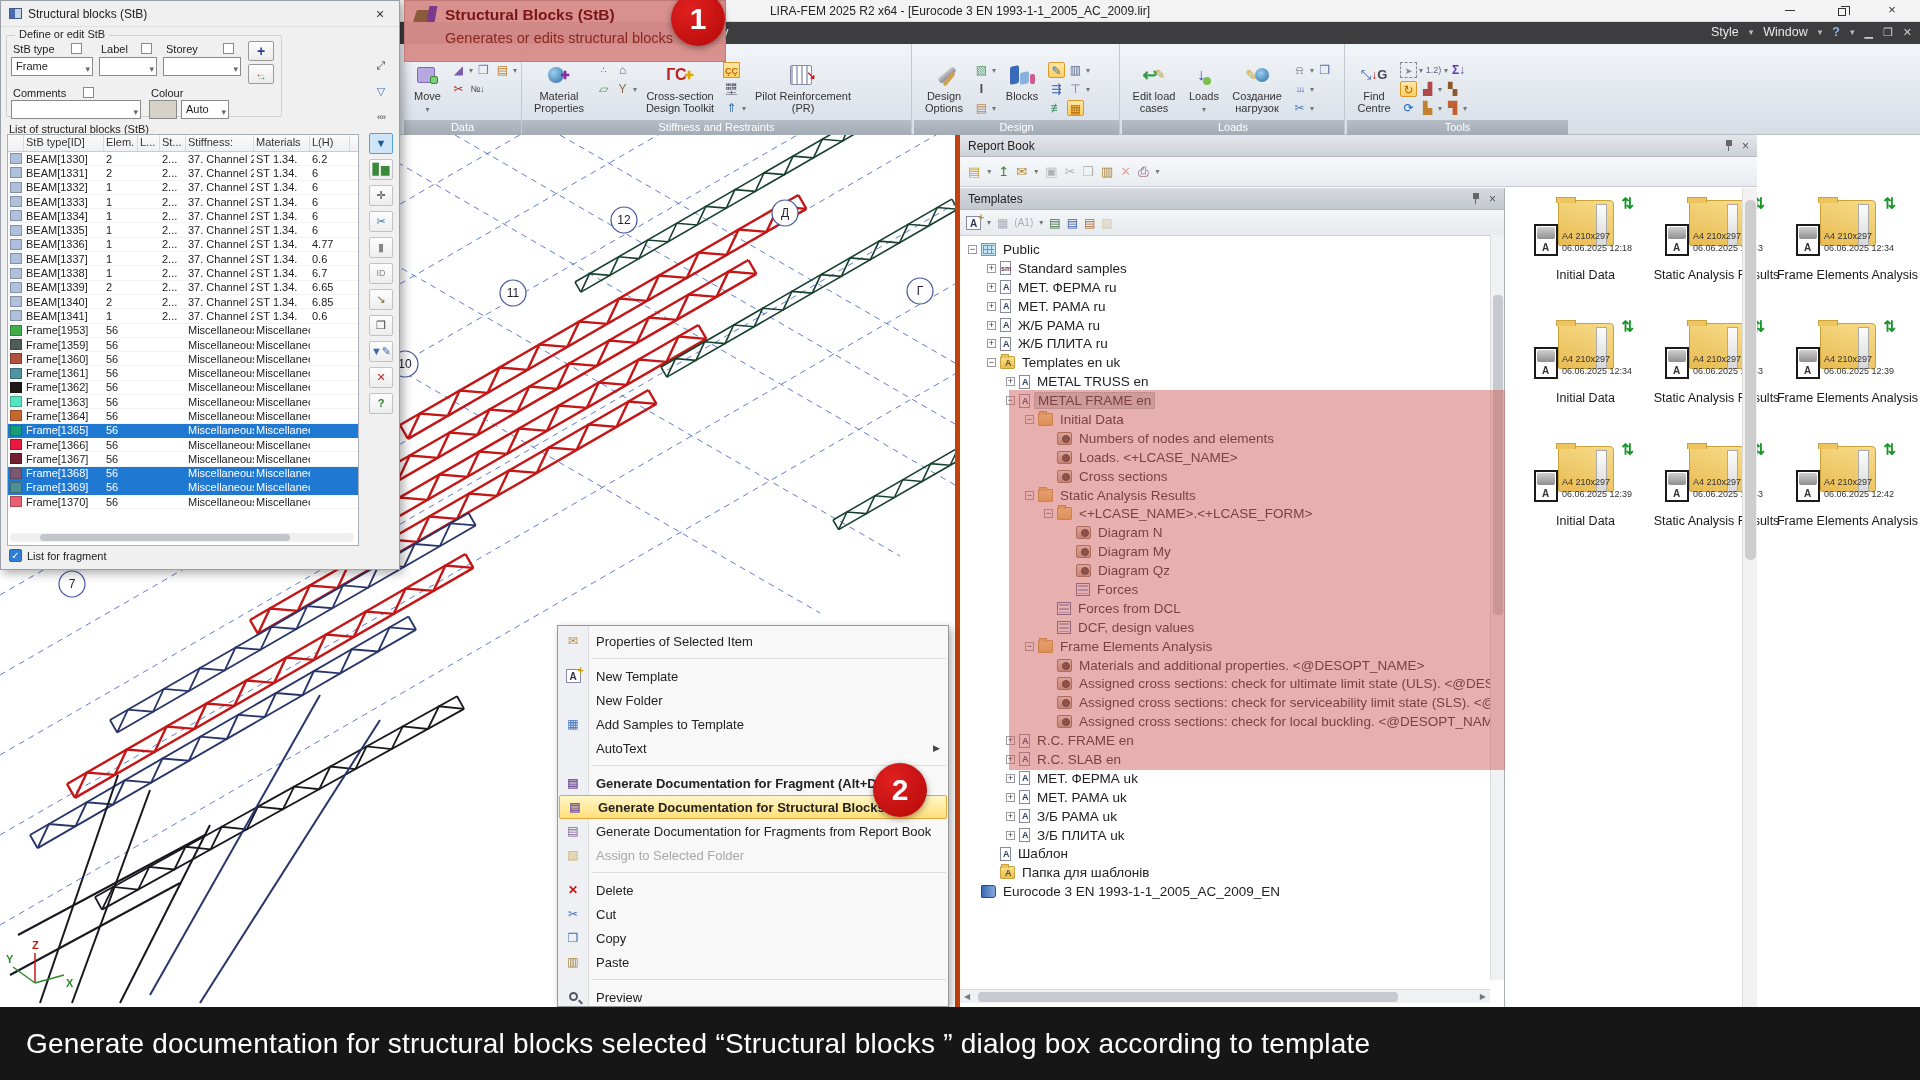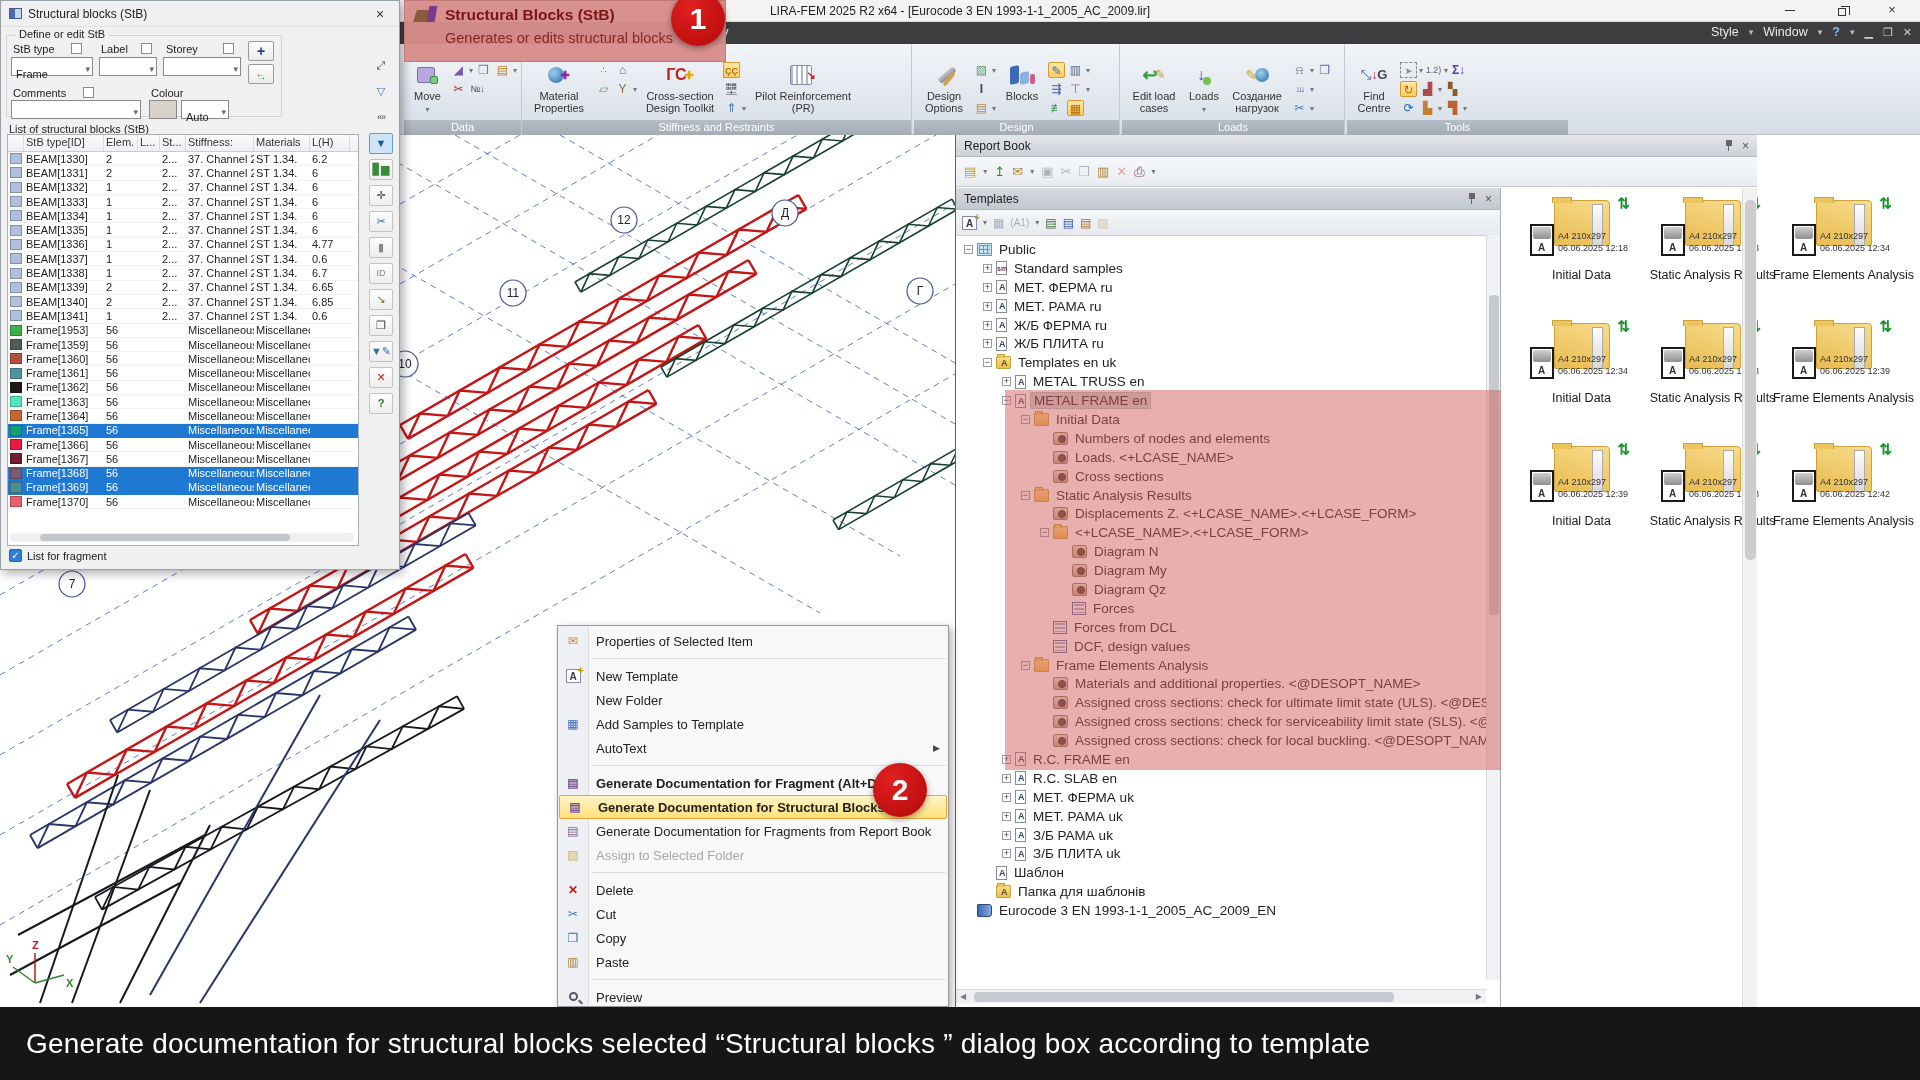--- a/index.html
+++ b/index.html
@@ -50,21 +50,21 @@
 
   
   #stb{left:0;top:0;width:400px;height:570px;background:#f0f0f0;border:1px solid #9aa0a8;box-shadow:3px 3px 10px rgba(0,0,0,.35);z-index:10;font-size:11px;color:#222}
   #stb .dtitle{height:26px;border-bottom:1px solid #e0e0e0;display:flex;align-items:center;padding:0 8px;font-size:12px}
   #stb .dico{width:13px;height:11px;background:linear-gradient(90deg,#4a6ab0 50%,#c8d4e8 50%);border:1px solid #44588a;margin-right:6px}
   #stb .dclose{margin-left:auto;font-size:14px;color:#333;width:22px;text-align:center}
   .grpbox{position:absolute;border:1px solid #d0d0d0;border-radius:2px}
   .grplbl{position:absolute;top:-8px;left:8px;background:#f0f0f0;padding:0 4px;white-space:nowrap}
   .flabel{position:absolute;white-space:nowrap}
   .cb{position:absolute;width:11px;height:11px;border:1px solid #8a8a8a;background:#fff}
-  .combo{position:absolute;height:19px;background:#fff;border:1px solid #8a8a8a;line-height:17px;padding:8px 4px;color:#222}
+  .combo{position:absolute;height:19px;background:#fff;border:1px solid #8a8a8a;line-height:17px;padding:0 4px;color:#222}
   .combo .ca{position:absolute;right:2px;top:3px;color:#666;font-size:9px}
   .sbtn{position:absolute;width:26px;height:20px;background:linear-gradient(#fdfdfd,#ececec);border:1px solid #9a9a9a;border-radius:2px;text-align:center;line-height:18px;font-weight:bold}
   .swatchbox{position:absolute;width:28px;height:19px;background:#d6d2ca;border:1px solid #8a8a8a}
   
   #stbtable{position:absolute;left:6px;top:133px;width:352px;height:412px;background:#fff;border:1px solid #a8aeb6;overflow:hidden}
   .thead{display:flex;height:17px;background:linear-gradient(#fbfbfb,#eef0f3);border-bottom:1px solid #c8ccd2;color:#333}
   .thead span{padding:1px 2px;border-right:1px solid #d8dce2;overflow:hidden;white-space:nowrap}
   .drow{display:flex;height:14.3px;align-items:center;border-bottom:1px solid #f2f2f2;white-space:nowrap}
   .drow span{padding:0 2px;overflow:hidden}
   .drow .sw{width:12px;height:11px;margin:0 2px;border:1px solid rgba(0,0,0,.25);flex:none;padding:0}
@@ -102,21 +102,21 @@
   .mitem .sub{margin-left:auto;margin-right:8px;font-size:9px;color:#444}
   .msep{height:1px;background:#ddd;margin:5px 2px 5px 34px}
   .mic.red{color:#c01818;font-weight:bold}
   .mic.blue{color:#3a6ab8}
   .mic.page{color:#7a5a9a}
   .mic.mail{color:#c08a3a}
   .magico{display:inline-block;width:9px;height:9px;border:2px solid #556;border-radius:50%;position:relative}
   .magico::after{content:"";position:absolute;left:7px;top:7px;width:5px;height:2px;background:#556;transform:rotate(45deg)}
 
   
-  #rbook{left:955px;top:135px;width:802px;height:872px;background:#fff;border-left:1px solid #c2410c;z-index:2}
+  #rbook{left:955px;top:135px;width:802px;height:872px;background:#fff;border-left:5px solid #c2410c;z-index:2}
   .paneltitle{height:22px;background:linear-gradient(#e3e6ea,#cdd2d8);border-bottom:1px solid #b5bac2;display:flex;align-items:center;padding:0 8px;font-size:12px;color:#222}
   .ptools{margin-left:auto;display:flex;gap:8px;align-items:center;color:#555}
   .pinic{display:inline-block;width:9px;height:11px;position:relative}
   .pinic::before{content:"";position:absolute;left:1px;top:0;width:6px;height:6px;background:#666}
   .pinic::after{content:"";position:absolute;left:3px;top:6px;width:1px;height:5px;background:#666}
   #rbtoolbar{height:30px;background:linear-gradient(#f6f8fa,#e8ecf0);border-bottom:1px solid #c8ccd2;display:flex;align-items:center;gap:7px;padding:0 8px;font-size:13px}
   .rbi{color:#555}
   .rbi.dis{opacity:.4}
   #tplpanel{position:absolute;left:0;top:53px;width:545px;height:819px;border-right:1px solid #aab0b8;background:#fff}
   #tpltoolbar{height:26px;background:linear-gradient(#f4f6f8,#e6eaee);border-bottom:1px solid #cdd1d7;display:flex;align-items:center;gap:6px;padding:0 6px;font-size:12px}
@@ -550,21 +550,21 @@
           <span class="tlabel">МЕТ. ФЕРМА ru</span>
         </div>
         <div class="trow" style="padding-left: 27px;">
           <span class="exp">+</span>
           <span class="tic pageA"></span>
           <span class="tlabel">МЕТ. РАМА ru</span>
         </div>
         <div class="trow" style="padding-left: 27px;">
           <span class="exp">+</span>
           <span class="tic pageA"></span>
-          <span class="tlabel">Ж/Б ФЕРМА ru</span>
+          <span class="tlabel">Ж/Б РАМА ru</span>
         </div>
         <div class="trow" style="padding-left: 27px;">
           <span class="exp">+</span>
           <span class="tic pageA"></span>
           <span class="tlabel">Ж/Б ПЛИТА ru</span>
         </div>
         <div class="trow" style="padding-left: 27px;">
           <span class="exp">−</span>
           <span class="tic folderA"></span>
           <span class="tlabel">Templates en uk</span>
@@ -596,25 +596,20 @@
         </div>
         <div class="trow" style="padding-left: 84px;">
           <span class="exp none"></span>
           <span class="tic camera"></span>
           <span class="tlabel">Cross sections</span>
         </div>
         <div class="trow" style="padding-left: 65px;">
           <span class="exp">−</span>
           <span class="tic folder"></span>
           <span class="tlabel">Static Analysis Results</span>
-        </div>
-        <div class="trow" style="padding-left: 84px;">
-          <span class="exp none"></span>
-          <span class="tic camera"></span>
-          <span class="tlabel">Displacements Z. &lt;+LCASE_NAME&gt;.&lt;+LCASE_FORM&gt;</span>
         </div>
         <div class="trow" style="padding-left: 84px;">
           <span class="exp">−</span>
           <span class="tic folder"></span>
           <span class="tlabel">&lt;+LCASE_NAME&gt;.&lt;+LCASE_FORM&gt;</span>
         </div>
         <div class="trow" style="padding-left: 103px;">
           <span class="exp none"></span>
           <span class="tic camera"></span>
           <span class="tlabel">Diagram N</span>

